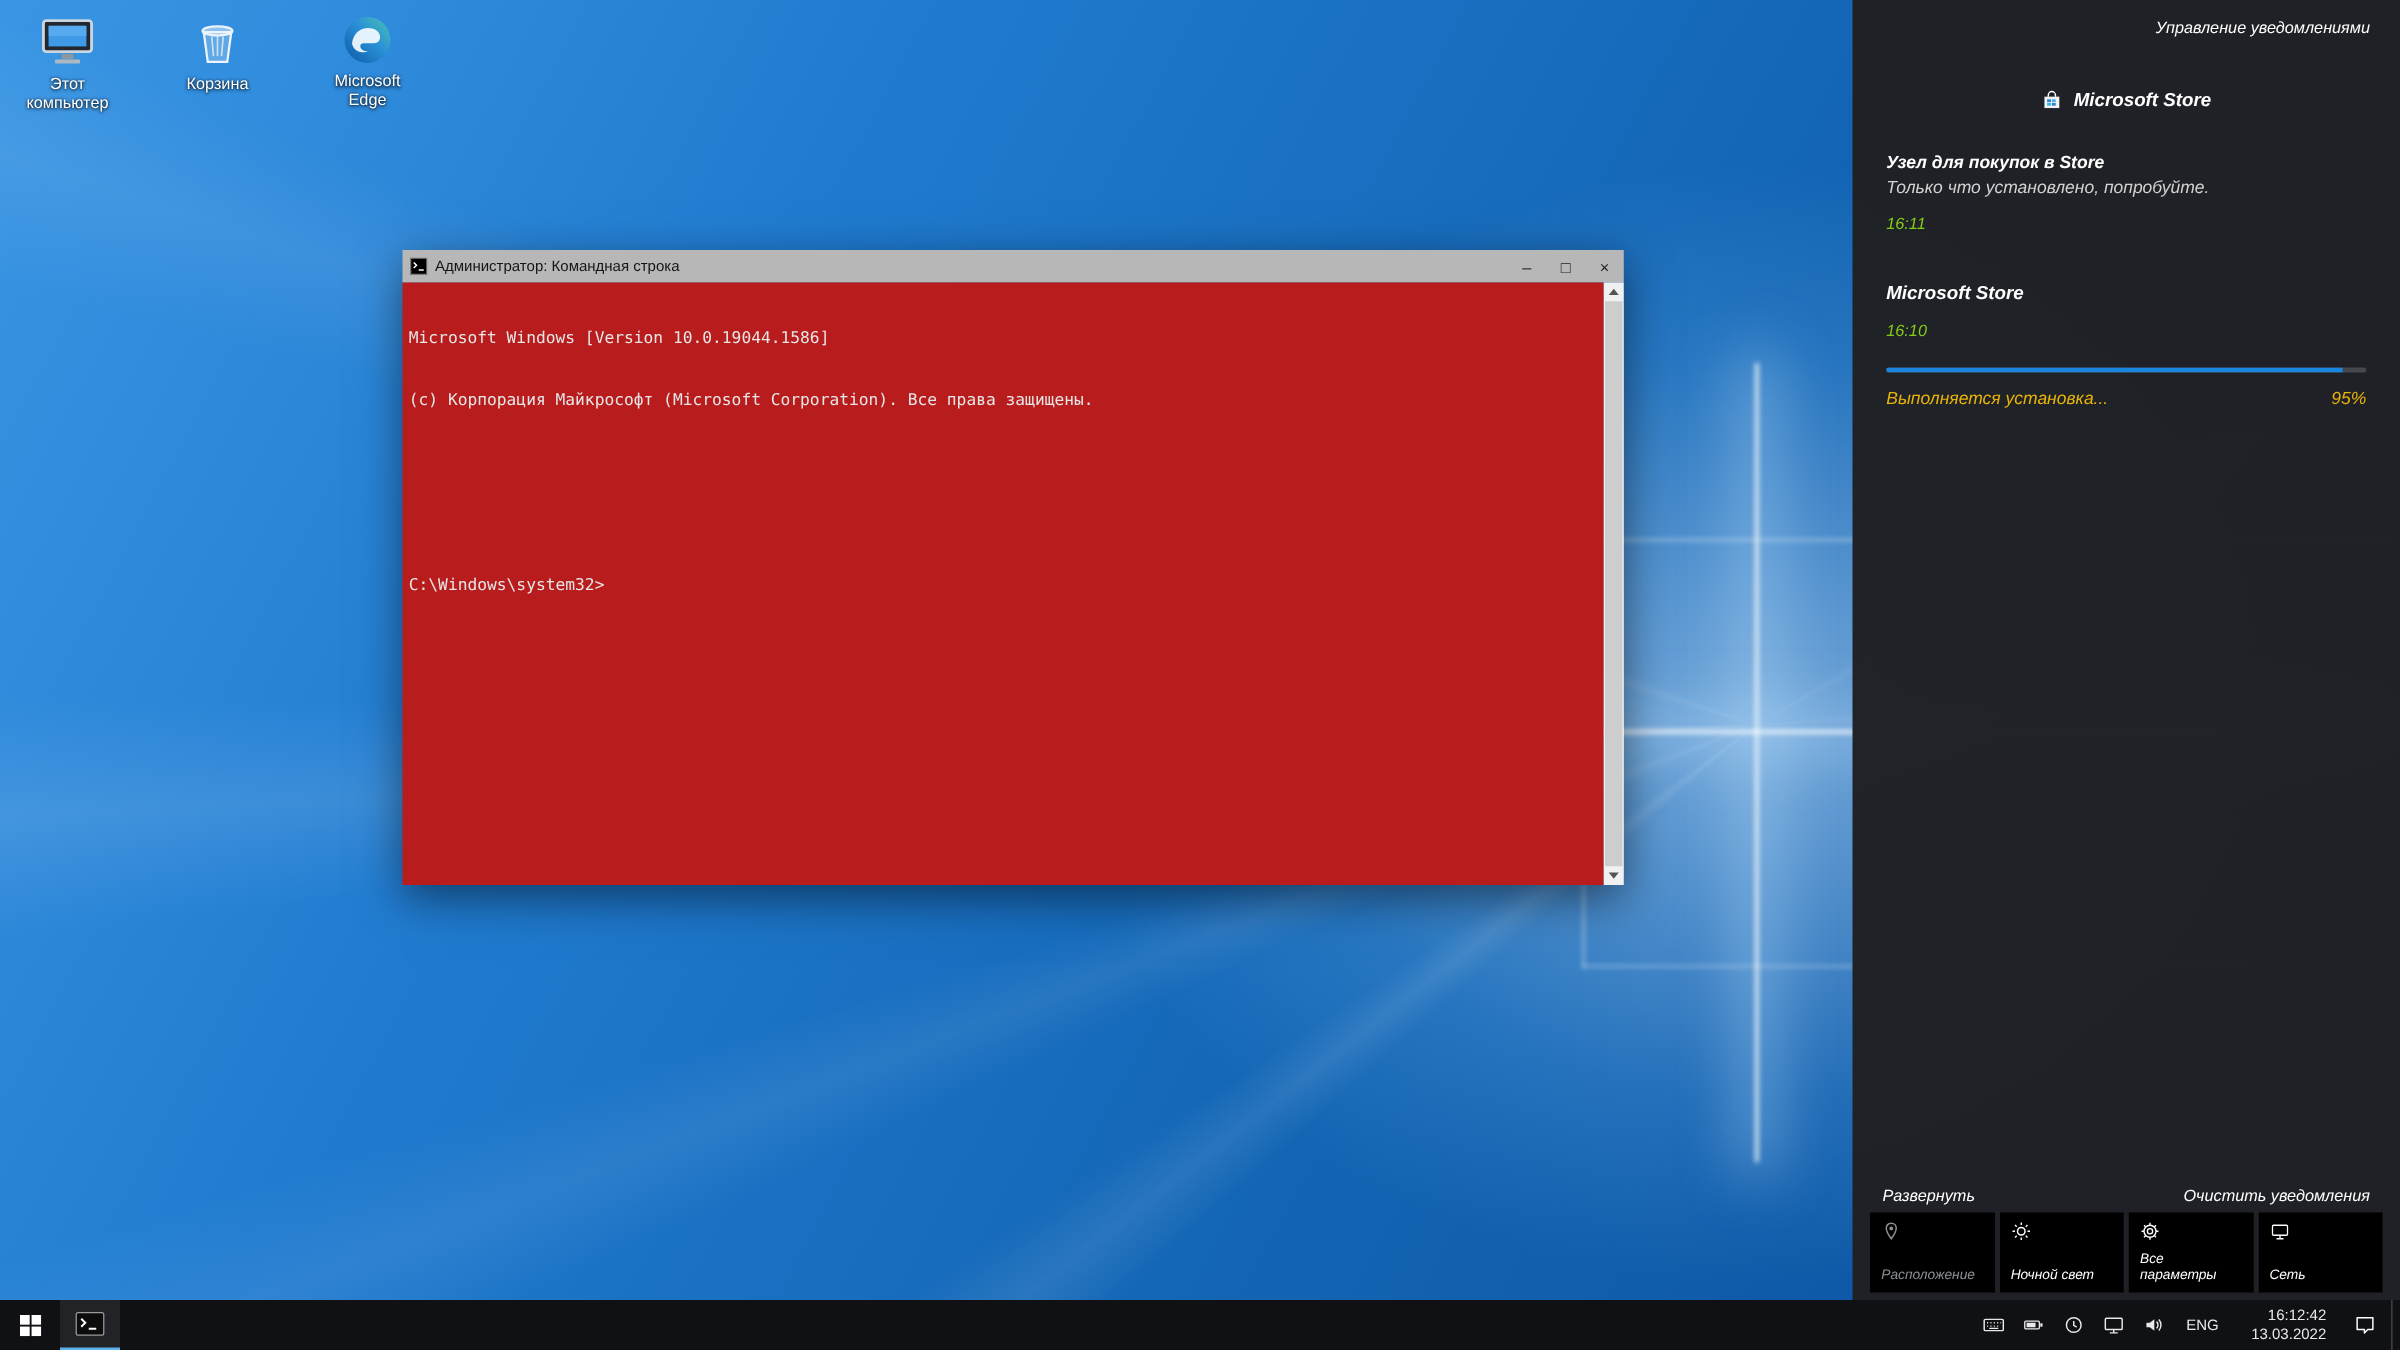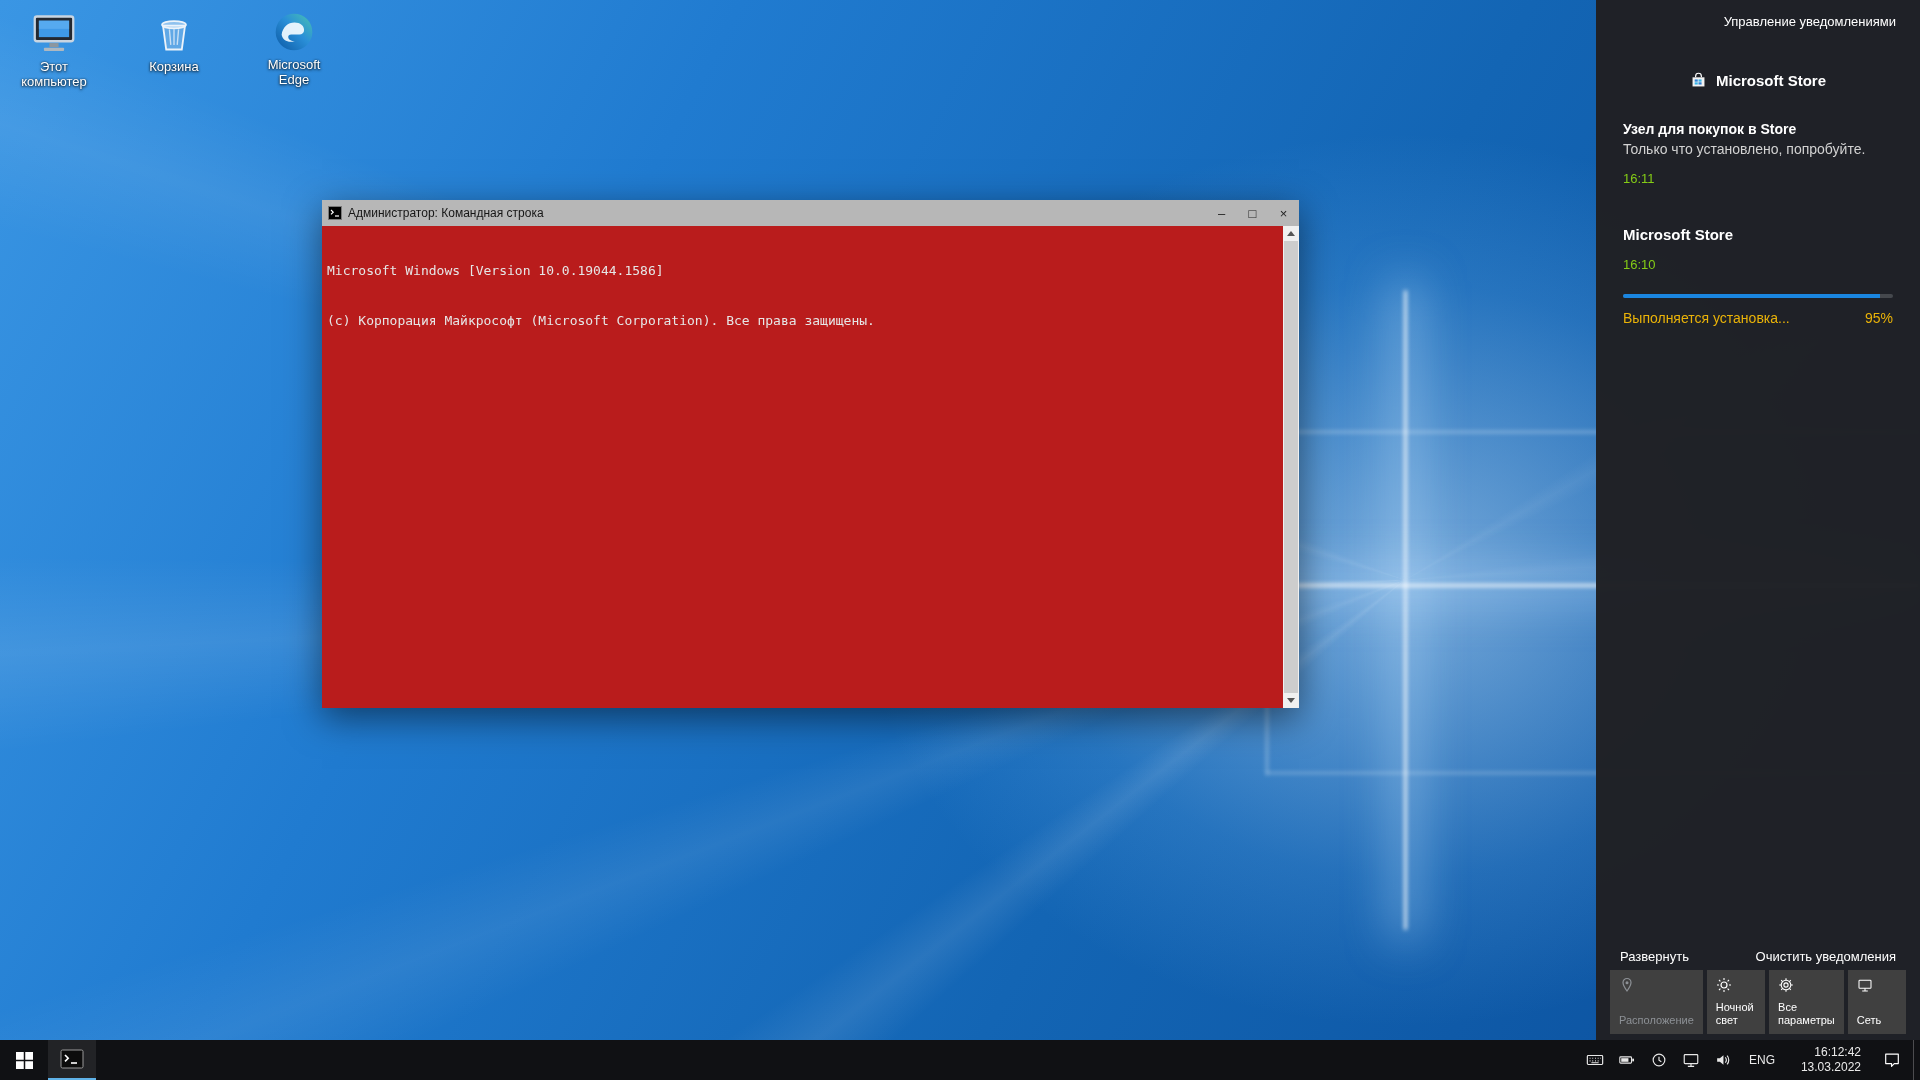--- a/index.html
+++ b/index.html
@@ -51,40 +51,40 @@
               font-size:13px; line-height:16.5px; color:#e6e6e6; white-space:pre-wrap; }
   .cline { min-height:16.5px; }
   .cmd-scroll { position:absolute; top:26px; right:0; bottom:0; width:16px; background:#f0f0f0; }
   .sb-arrow { position:absolute; left:0; width:16px; height:15px; display:flex; align-items:center; justify-content:center; }
   .sb-up { top:0; } .sb-down { bottom:0; }
   .tri-up   { width:0;height:0;border-left:4px solid transparent;border-right:4px solid transparent;border-bottom:5px solid #555; }
   .tri-down { width:0;height:0;border-left:4px solid transparent;border-right:4px solid transparent;border-top:5px solid #555; }
   .sb-thumb { position:absolute; top:15px; bottom:15px; left:1px; right:1px; background:#cdcdcd; }
 
   
-  .action-center { position:absolute; top:0; right:0; width:324px; height:1040px; z-index:5;
-                   background:rgba(32,33,37,.985); color:#fff; }
+  .action-center { position:absolute; top:0; right:0; width:438px; height:1040px; z-index:5;
+                   background:rgba(32,33,37,.985); color:#fff;font-style:italic; }
   .ac-manage { position:absolute; top:14px; right:24px; font-size:13px; color:#fff; cursor:pointer; }
   .ac-apphead { margin-top:72px; display:flex; align-items:center; justify-content:center; gap:9px;
                 font-size:15px; font-weight:700; }
   .ac-notif1 { margin-top:30px; padding:0 27px; }
   .n1-title { font-size:14px; font-weight:700; line-height:20px; }
   .n1-body  { margin-top:2px; font-size:14px; color:#d2d2d2; }
   .n-time   { margin-top:14px; font-size:13px; color:#84cc16; }
   .ac-notif2 { margin-top:40px; padding:0 27px; }
   .n2-title { font-size:15px; font-weight:600; }
   .progress-track { margin-top:22px; height:4px; background:#45484d; border-radius:2px; overflow:hidden; }
   .progress-fill  { height:100%; background:#1a86e0; }
   .n2-status-row { margin-top:12px; display:flex; justify-content:space-between; font-size:14px; color:#eab308;text-align:right; }
   .ac-footer { position:absolute; bottom:76px; left:24px; right:24px; display:flex;
                justify-content:space-between; font-size:13px; }
   .ac-footer span { cursor:pointer; }
   .qa-row { position:absolute; bottom:6px; left:14px; right:14px; height:64px;
             display:grid; grid-template-columns:repeat(4,1fr); gap:4px; }
-  .qa-tile { background:#404040; padding:7px 9px; display:flex; flex-direction:column;
+  .qa-tile { background:#000000; padding:7px 9px; display:flex; flex-direction:column;
              justify-content:space-between; font-size:11px; line-height:13px; cursor:pointer; }
   .qa-tile.disabled { color:#8d9196; }
 
   
   .taskbar { position:absolute; bottom:0; left:0; right:0; height:40px; background:#101114;
              display:flex; align-items:stretch; z-index:10; color:#eaeaea; }
   .tb-app { width:48px; display:flex; align-items:center; justify-content:center; cursor:pointer; }
   .tb-app.active { background:rgba(255,255,255,.08); border-bottom:2px solid #5fb2e8; }
   .tray { margin-left:auto; display:flex; align-items:stretch; }
   .tray-btn { display:flex; align-items:center; justify-content:center; padding:0 7px; cursor:pointer; }
@@ -152,20 +152,21 @@
       <div class="tb-btn">–</div>
       <div class="tb-btn">□</div>
       <div class="tb-btn">×</div>
     </div>
   </div>
   <div class="cmd-body">
     <div class="cline">Microsoft Windows [Version 10.0.19044.1586]</div>
     <div class="cline">(c) Корпорация Майкрософт (Microsoft Corporation). Все права защищены.</div>
     <div class="cline"></div>
     <div class="cline"></div>
+    <div class="cline">C:\Windows\system32&gt;</div>
   </div>
   <div class="cmd-scroll">
     <div class="sb-arrow sb-up">
         <div class="tri-up"></div>
       </div>
     <div class="sb-thumb"></div>
     <div class="sb-arrow sb-down">
         <div class="tri-down"></div>
       </div>
   </div>

